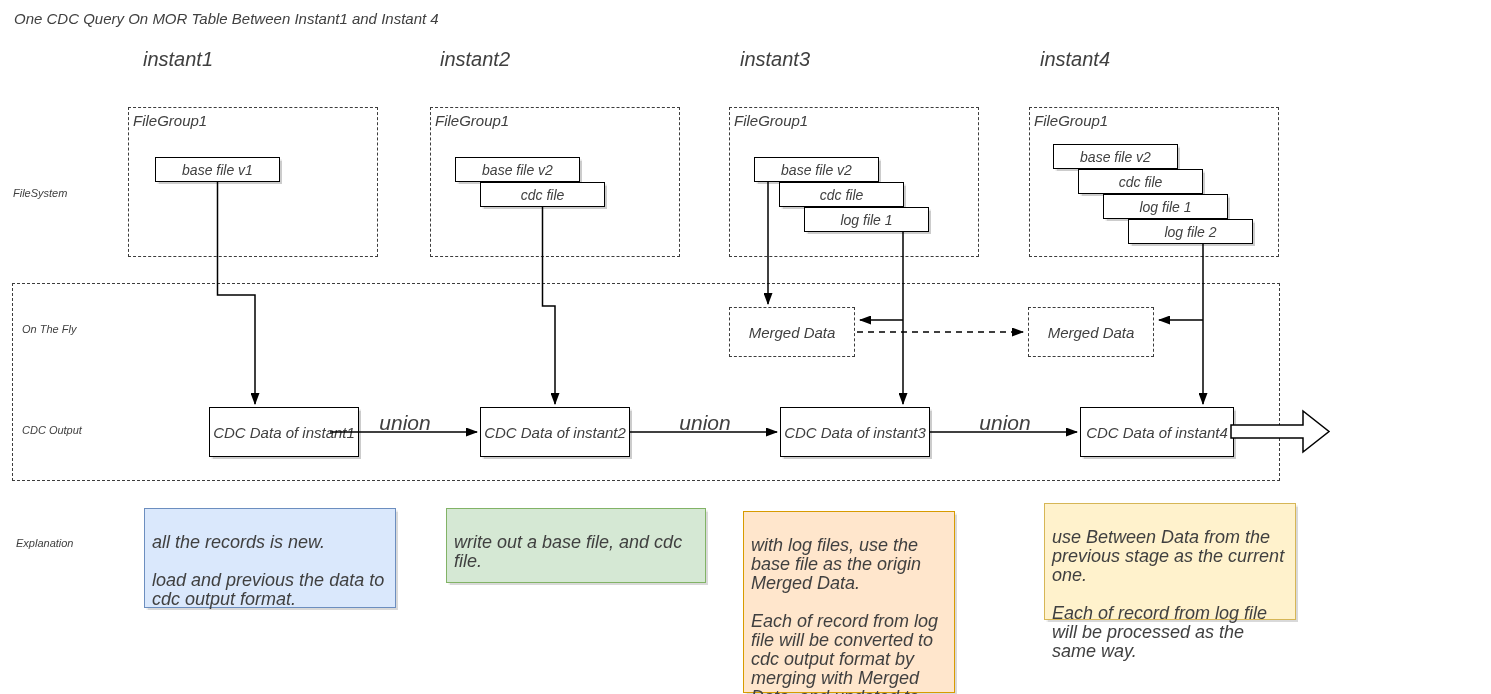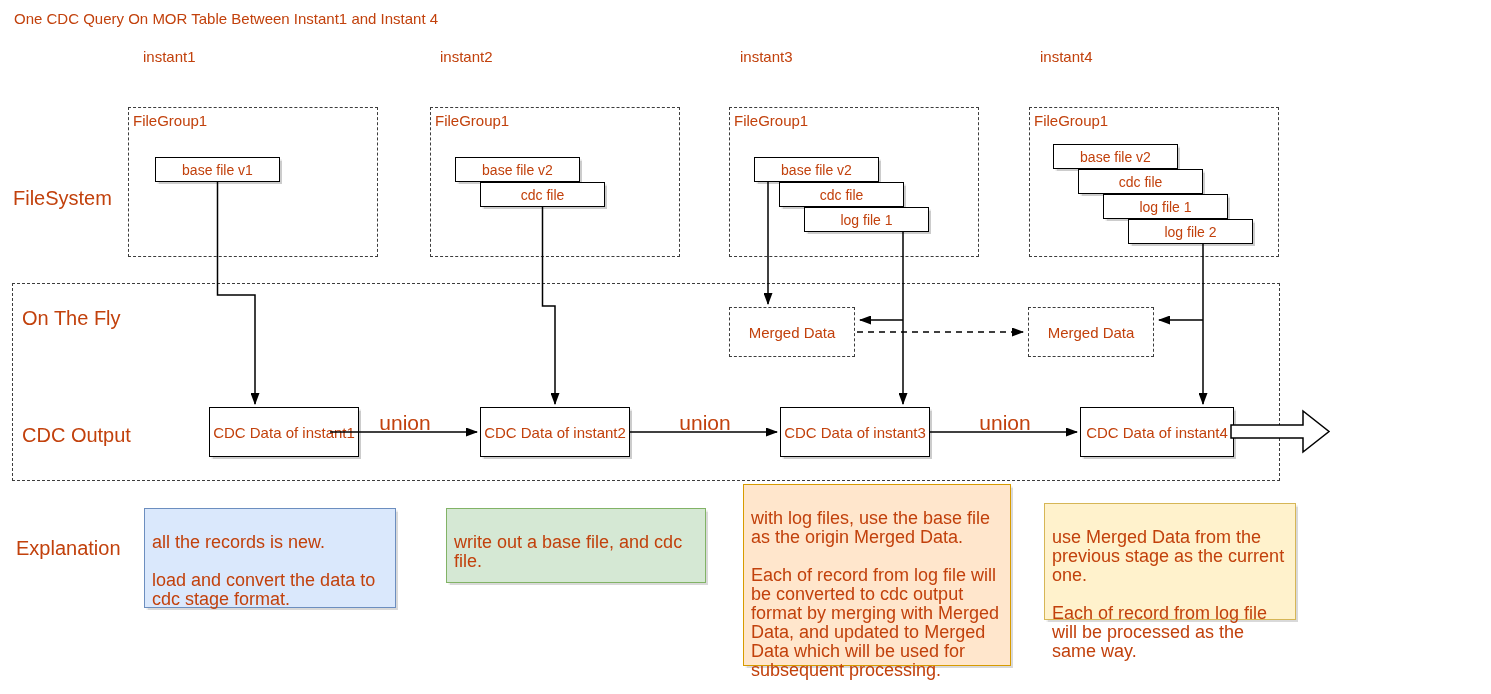--- a/index.html
+++ b/index.html
@@ -1,21 +1,21 @@
 <!DOCTYPE html>
 <html><head>
 <meta charset="utf-8">
 <style>
   html,body{margin:0;padding:0;background:#fff;}
   .canvas{position:relative;width:1491px;height:694px;background:#ffffff;
-          font-family:"Liberation Sans",sans-serif;color:#c2410c;overflow:hidden;}
+          font-family:"Liberation Sans",sans-serif;color:#404040;overflow:hidden;font-style:italic;}
   .abs{position:absolute;}
   .title{font-size:15px;}
-  .col-header{font-size:15px;}
-  .row-label{font-size:20px;}
+  .col-header{font-size:20px;}
+  .row-label{font-size:11px;}
   .dashed-box{border:1.6px dashed #3d3d3d;box-sizing:border-box;background:transparent;}
   .fg-label{position:absolute;left:4px;top:4px;font-size:15px;}
   .file-box{border:1.5px solid #000;background:#fff;box-sizing:border-box;
             display:flex;align-items:center;justify-content:center;font-size:14px;
             box-shadow:1.5px 1.5px 1px rgba(0,0,0,0.2);}
   .node-box{border:1.5px solid #000;background:#fff;box-sizing:border-box;
             display:flex;align-items:center;justify-content:center;font-size:15px;
             box-shadow:1.5px 1.5px 1px rgba(0,0,0,0.2);}
   .merged-box{border:1.6px dashed #3d3d3d;box-sizing:border-box;background:#fff;
             display:flex;align-items:center;justify-content:center;font-size:15px;}
@@ -31,21 +31,21 @@
 <div class="canvas">
 
   <div class="abs title" style="left:14px;top:10px;">One CDC Query On MOR Table Between Instant1 and Instant 4</div>
 
   <div class="abs col-header" style="left:143px;top:48px;">instant1</div>
   <div class="abs col-header" style="left:440px;top:48px;">instant2</div>
   <div class="abs col-header" style="left:740px;top:48px;">instant3</div>
   <div class="abs col-header" style="left:1040px;top:48px;">instant4</div>
 
   <div class="abs row-label" style="left:13px;top:187px;">FileSystem</div>
-  <div class="abs row-label" style="left:22px;top:307px;">On The Fly</div>
+  <div class="abs row-label" style="left:22px;top:323px;">On The Fly</div>
   <div class="abs row-label" style="left:22px;top:424px;">CDC Output</div>
   <div class="abs row-label" style="left:16px;top:537px;">Explanation</div>
 
   <div class="abs dashed-box" style="left:128px;top:107px;width:250px;height:150px;">
     <span class="fg-label">FileGroup1</span>
   </div>
   <div class="abs file-box" style="left:155px;top:157px;width:125px;height:25px;text-align:right;">base file v1</div>
 
   <div class="abs dashed-box" style="left:430px;top:107px;width:250px;height:150px;">
     <span class="fg-label">FileGroup1</span>
@@ -78,31 +78,31 @@
   <div class="abs node-box" style="left:780px;top:407px;width:150px;height:50px;">CDC Data of instant3</div>
   <div class="abs node-box" style="left:1080px;top:407px;width:154px;height:50px;">CDC Data of instant4</div>
 
   <div class="abs union-label" style="left:355px;top:411px;">union</div>
   <div class="abs union-label" style="left:655px;top:411px;">union</div>
   <div class="abs union-label" style="left:955px;top:411px;">union</div>
 
 
   <div class="abs expl-box" style="left: 128px; top: 508px; width: 252px; height: 100px; background-color: rgb(218, 232, 252); border-color: rgb(108, 142, 191);">
     <div class="para1">all the records is new.</div>
-    <div class="para2">load and convert the data to cdc stage format.</div>
+    <div class="para2">load and previous the data to cdc output format.</div>
   </div>
   <div class="abs expl-box" style="left: 430px; top: 508px; width: 260px; height: 75px; background-color: rgb(213, 232, 212); border-color: rgb(130, 179, 102);">
     <div class="para1">write out a base file, and cdc file.</div>
   </div>
-  <div class="abs expl-box" style="left: 727px; top: 484px; width: 268px; height: 182px; background-color: rgb(255, 230, 204); border-color: rgb(215, 155, 0);">
+  <div class="abs expl-box" style="left: 727px; top: 511px; width: 212px; height: 182px; background-color: rgb(255, 230, 204); border-color: rgb(215, 155, 0);">
     <div class="para1">with log files, use the base file as the origin Merged Data.</div>
     <div class="para2">Each of record from log file will be converted to cdc output format by merging with Merged Data, and updated to Merged Data which will be used for subsequent processing.</div>
   </div>
   <div class="abs expl-box" style="left: 1028px; top: 503px; width: 252px; height: 117px; background-color: rgb(255, 242, 204); border-color: rgb(214, 182, 86);">
-    <div class="para1">use Merged Data from the previous stage as the current one.</div>
+    <div class="para1">use Between Data from the previous stage as the current one.</div>
     <div class="para2">Each of record from log file will be processed as the same way.</div>
   </div>
 
   <svg class="overlay" width="1491" height="694" viewBox="0 0 1491 694">
     <defs>
       <marker id="arw" markerUnits="userSpaceOnUse" markerWidth="12" markerHeight="9" refX="11" refY="4.5" orient="auto">
         <path d="M0,0 L12,4.5 L0,9 Z" fill="#000"></path>
       </marker>
     </defs>
 

